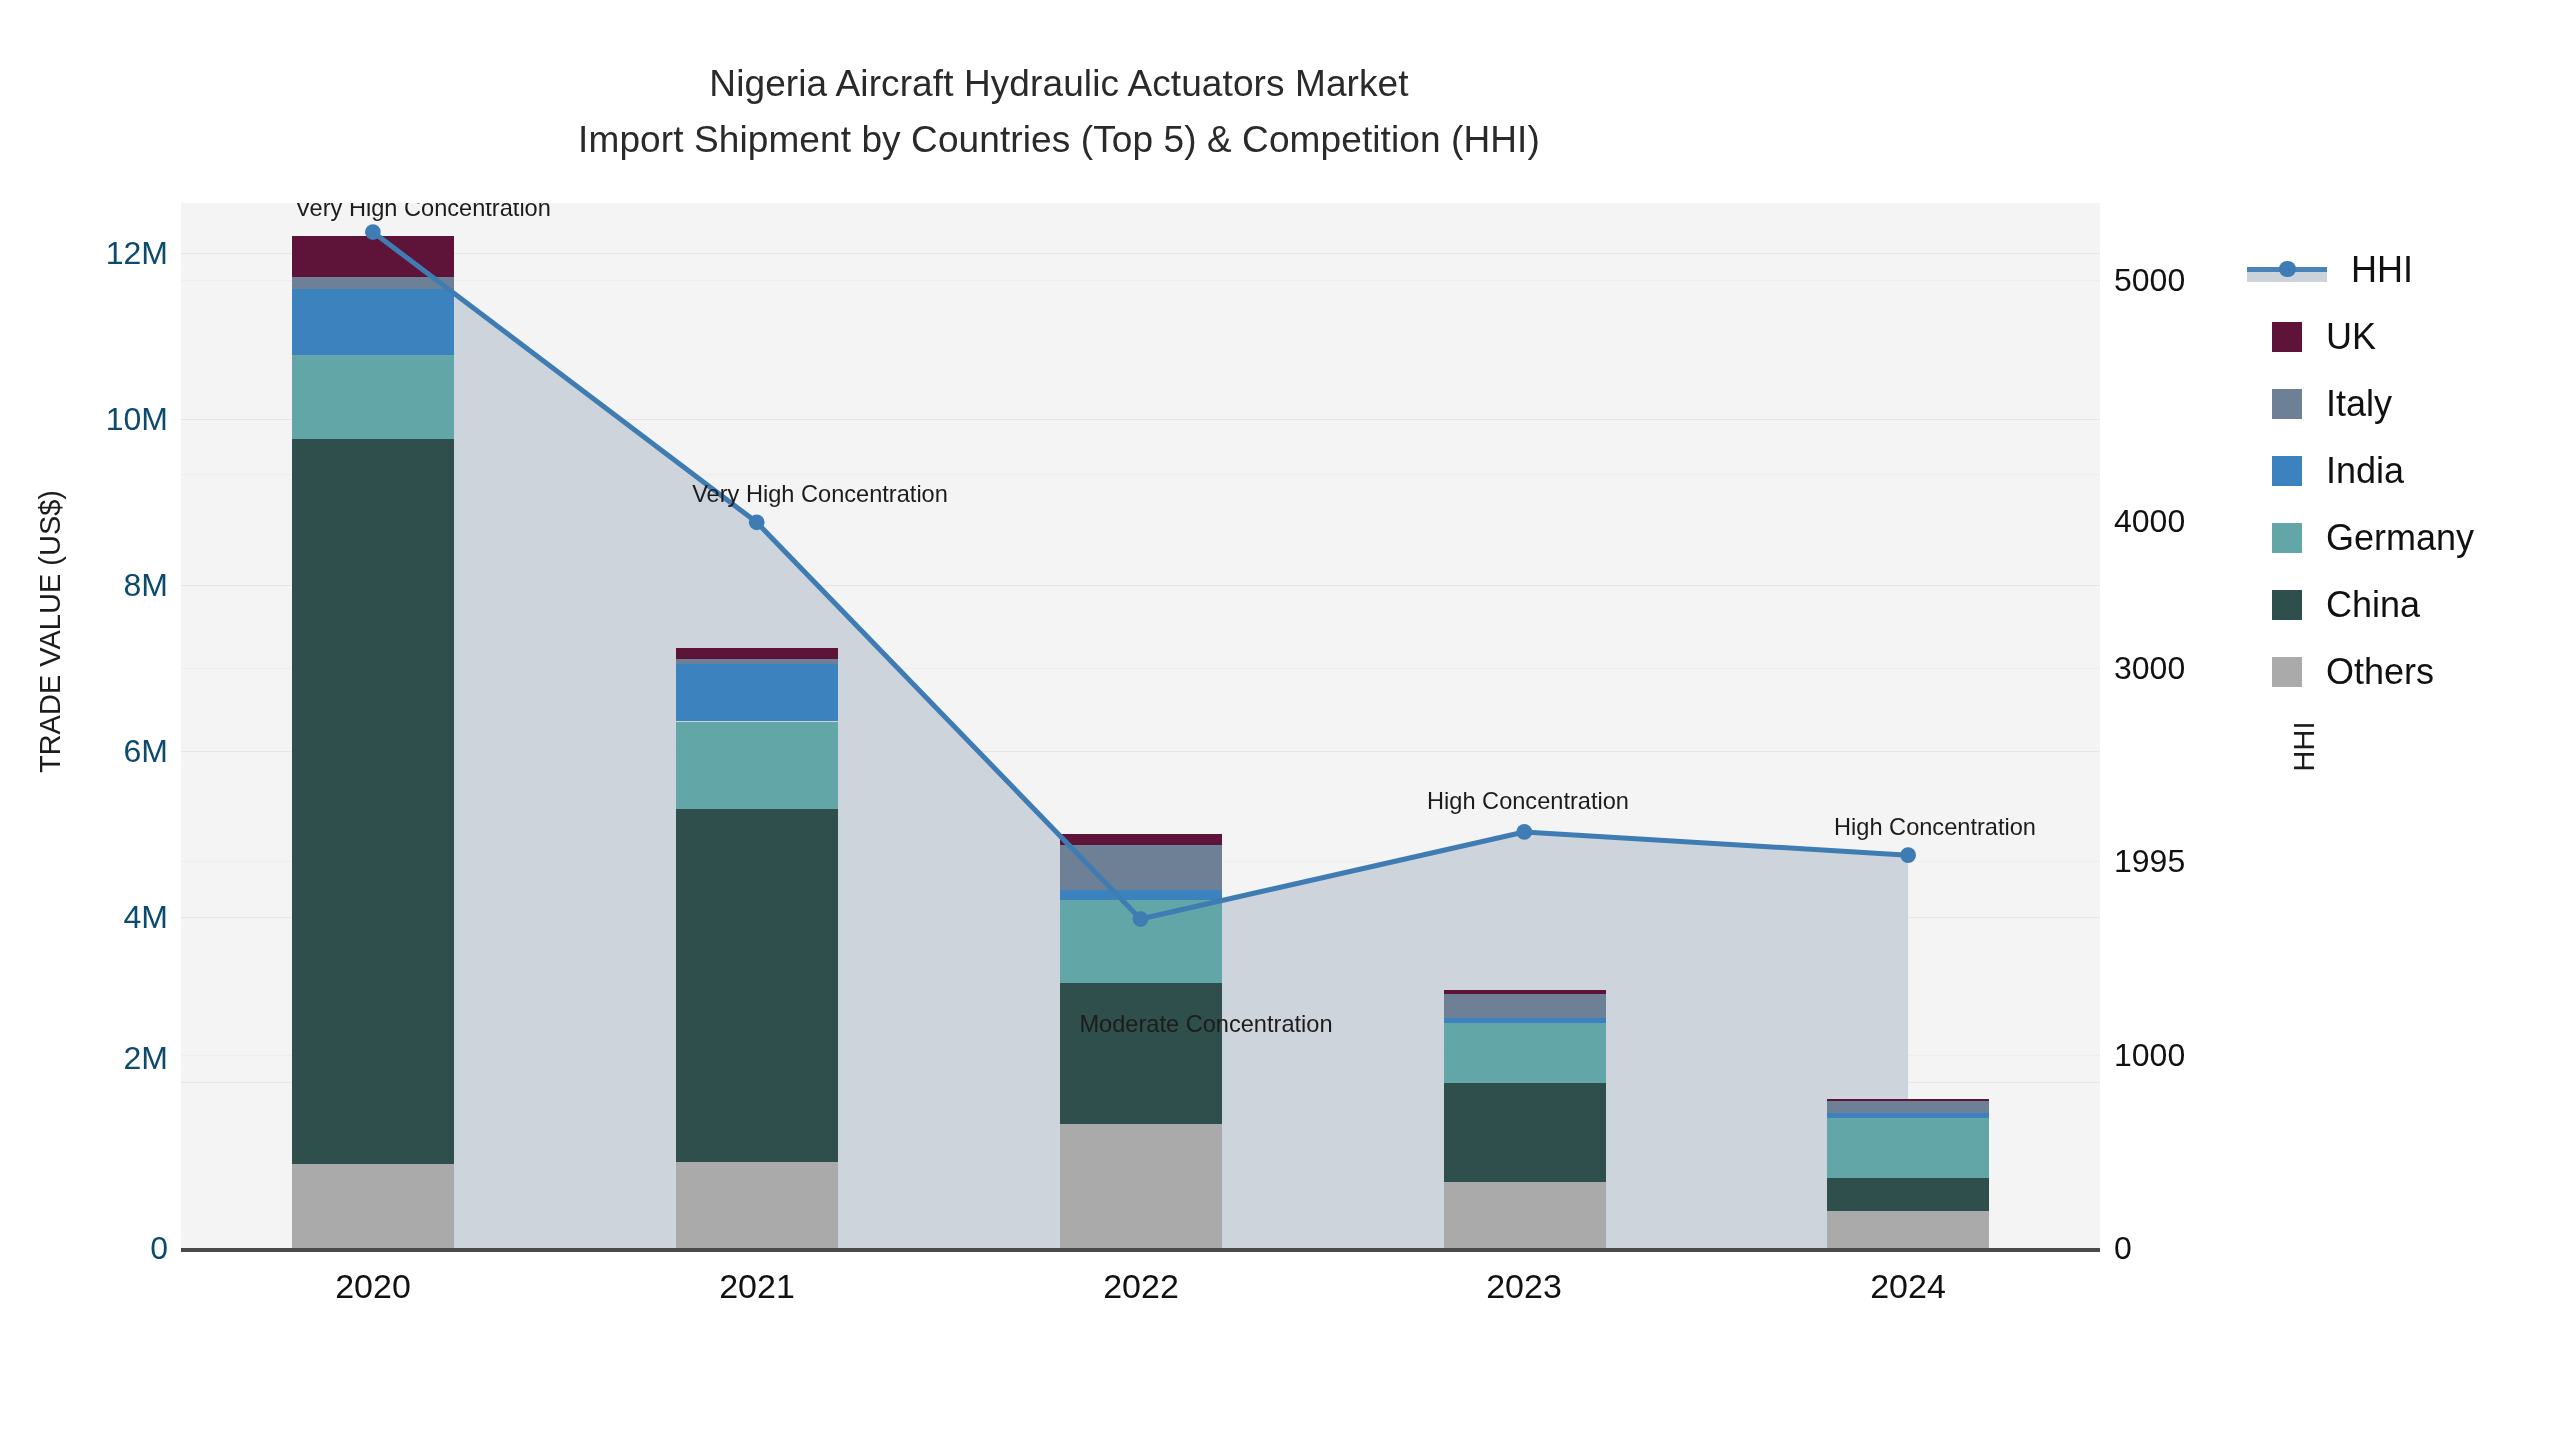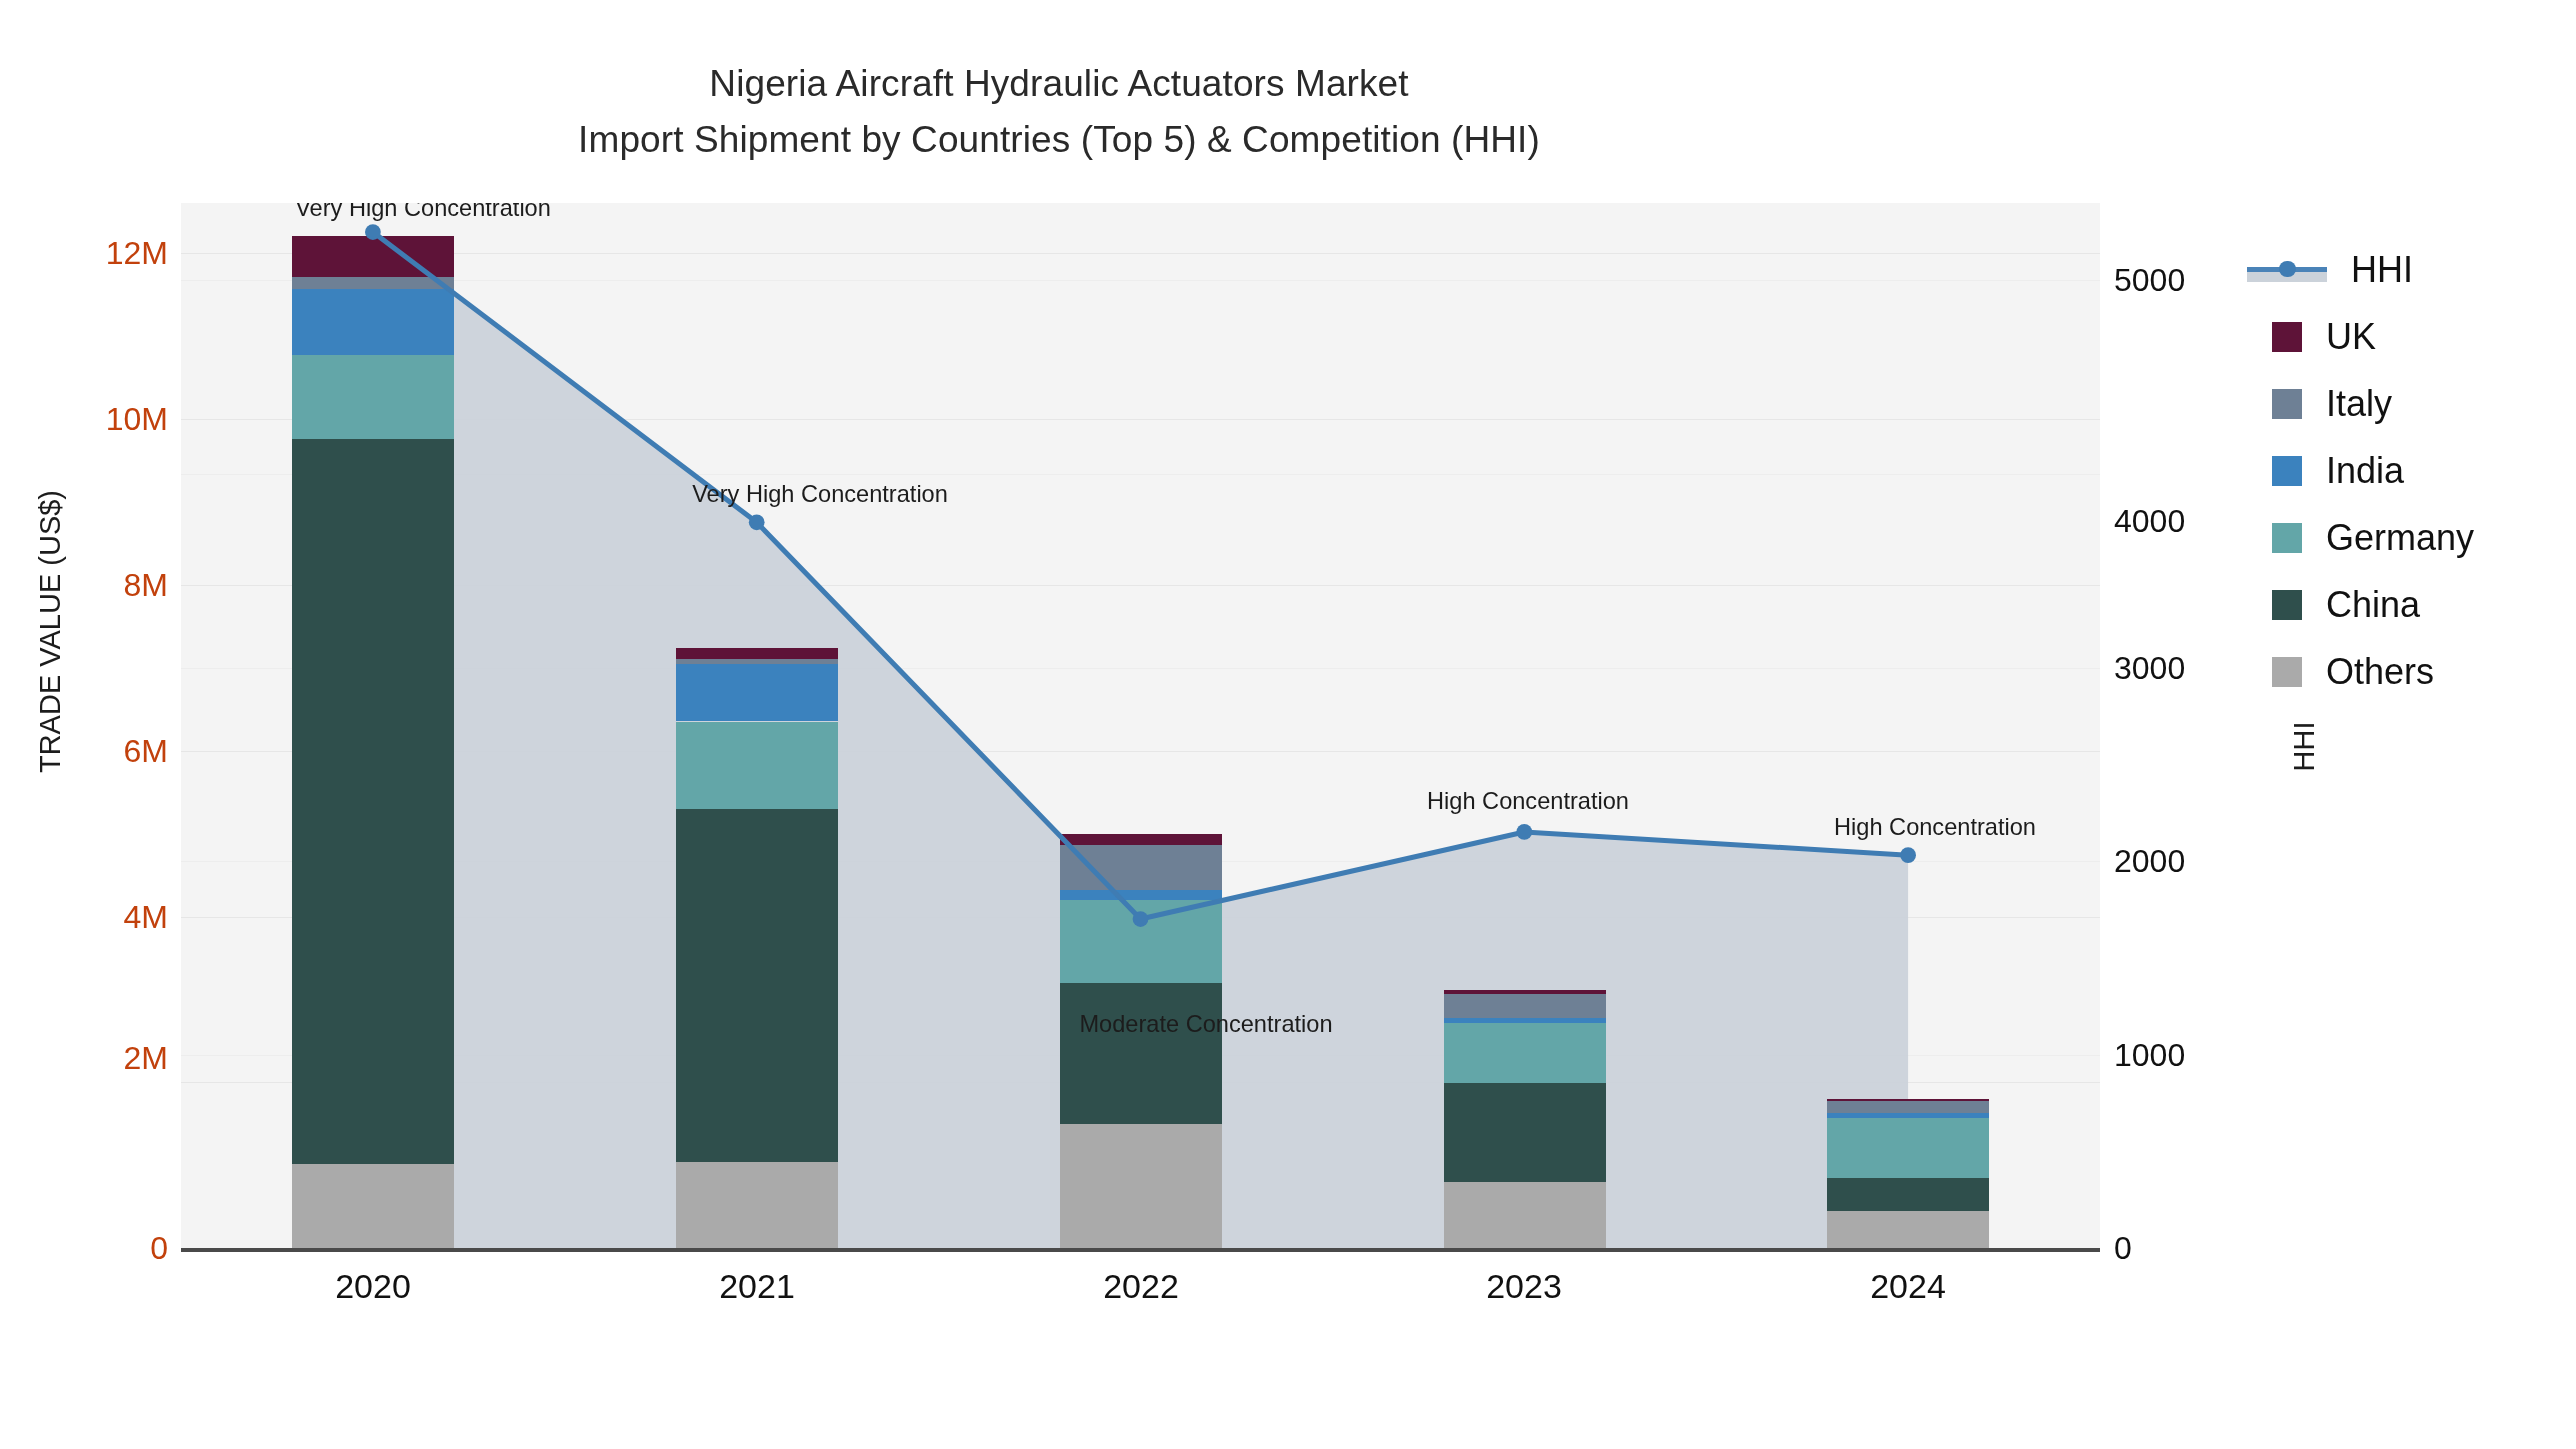--- a/index.html
+++ b/index.html
@@ -48,21 +48,21 @@
 
   
   .annot {
     position: absolute; font-size: 23.6px; color: #1c1c1c;
     white-space: nowrap; transform: translateX(-50%);
   }
 
   
   .ytick-left {
     position: absolute; right: 0; text-align: left;
-    font-size: 32px; color: #c2410c; transform: translateY(-50%);
+    font-size: 32px; color: #0c4a6e; transform: translateY(-50%);
     white-space: nowrap;
   }
   .ytick-left-wrap { position: absolute; left: 43px; top: 203px; width: 125px; height: 1045px; }
 
   .ytick-right {
     position: absolute; left: 0; text-align: center;
     font-size: 32px; color: #111; transform: translateY(-50%);
     white-space: nowrap;
   }
   .ytick-right-wrap { position: absolute; left: 2114px; top: 203px; width: 143px; height: 1045px; }
@@ -204,21 +204,21 @@
       <div class="ytick-left" style="top: 714px;">4M</div>
       <div class="ytick-left" style="top: 548px;">6M</div>
       <div class="ytick-left" style="top: 382px;">8M</div>
       <div class="ytick-left" style="top: 216px;">10M</div>
       <div class="ytick-left" style="top: 50px;">12M</div>
     </div>
 
   <div class="ytick-right-wrap" id="ytr">
       <div class="ytick-right" style="top: 1045px;">0</div>
       <div class="ytick-right" style="top: 852px;">1000</div>
-      <div class="ytick-right" style="top: 658px;">2000</div>
+      <div class="ytick-right" style="top: 658px;">1995</div>
       <div class="ytick-right" style="top: 465px;">3000</div>
       <div class="ytick-right" style="top: 271px; margin-top: 47px;">4000</div>
       <div class="ytick-right" style="top: 77px;">5000</div>
     </div>
 
   <div id="xticks">
       <div class="xtick" style="left: 373px;">2020</div>
       <div class="xtick" style="left: 757px;">2021</div>
       <div class="xtick" style="left: 1141px;">2022</div>
       <div class="xtick" style="left: 1524px;">2023</div>

